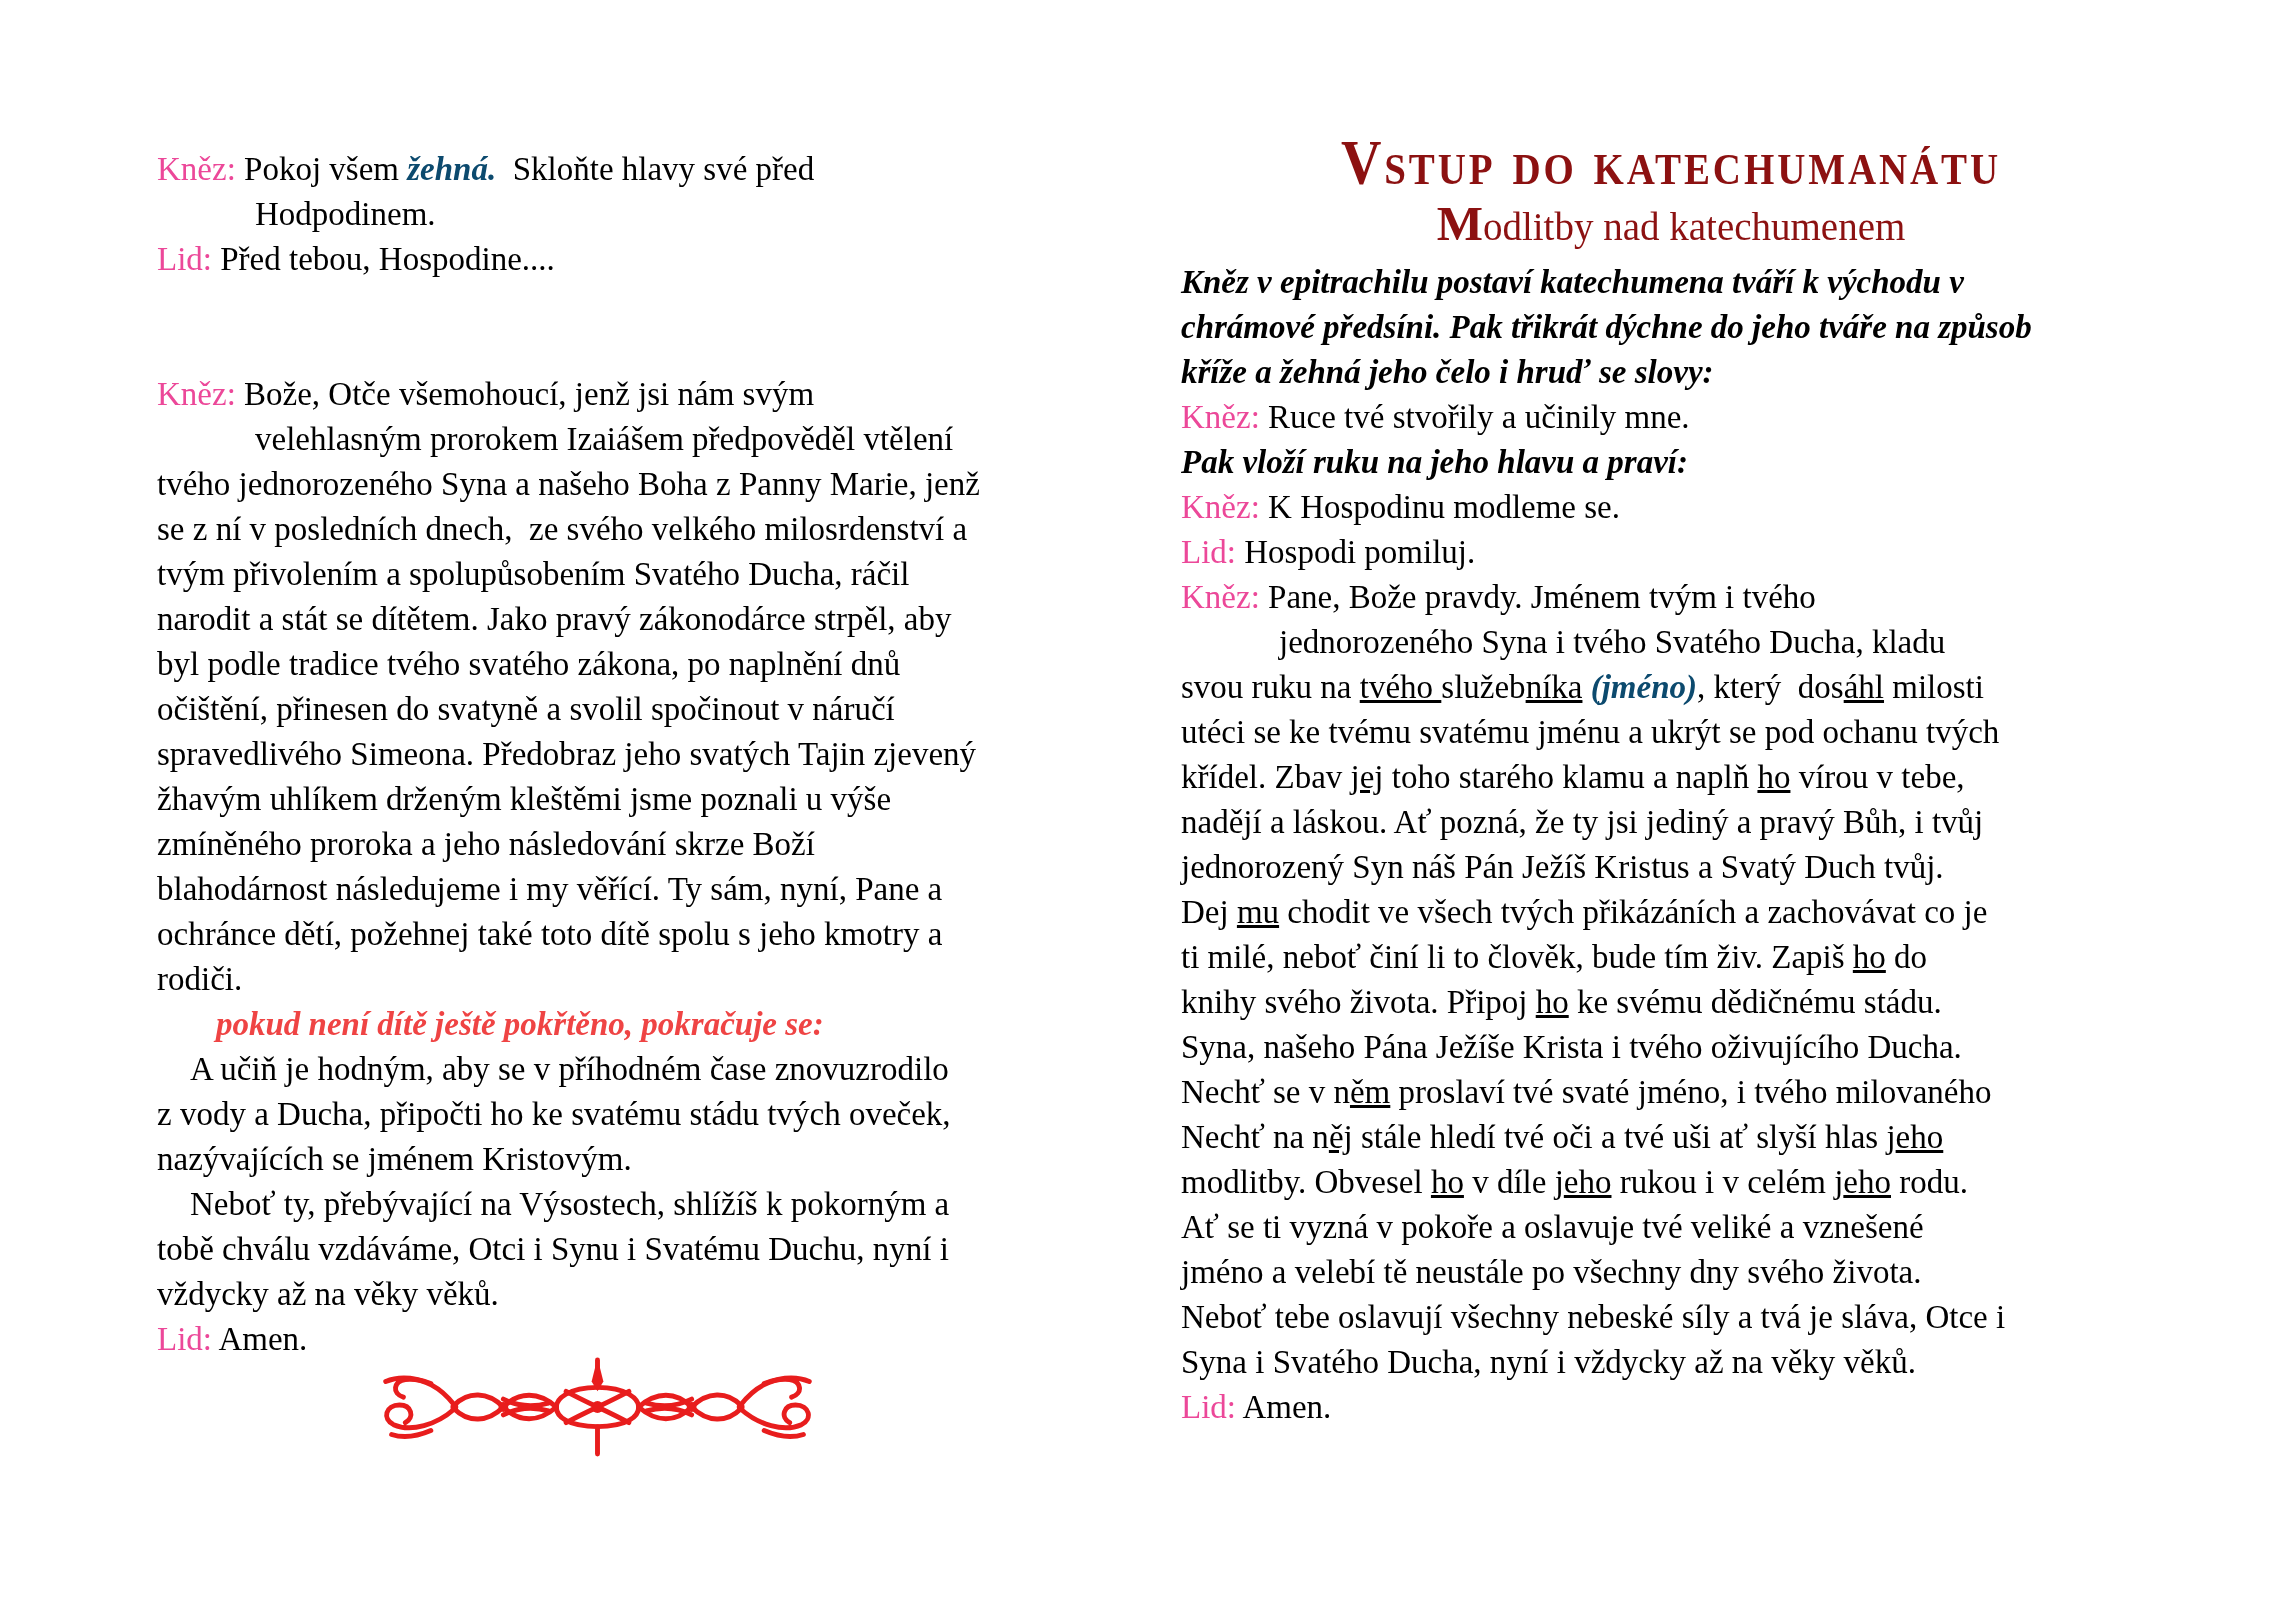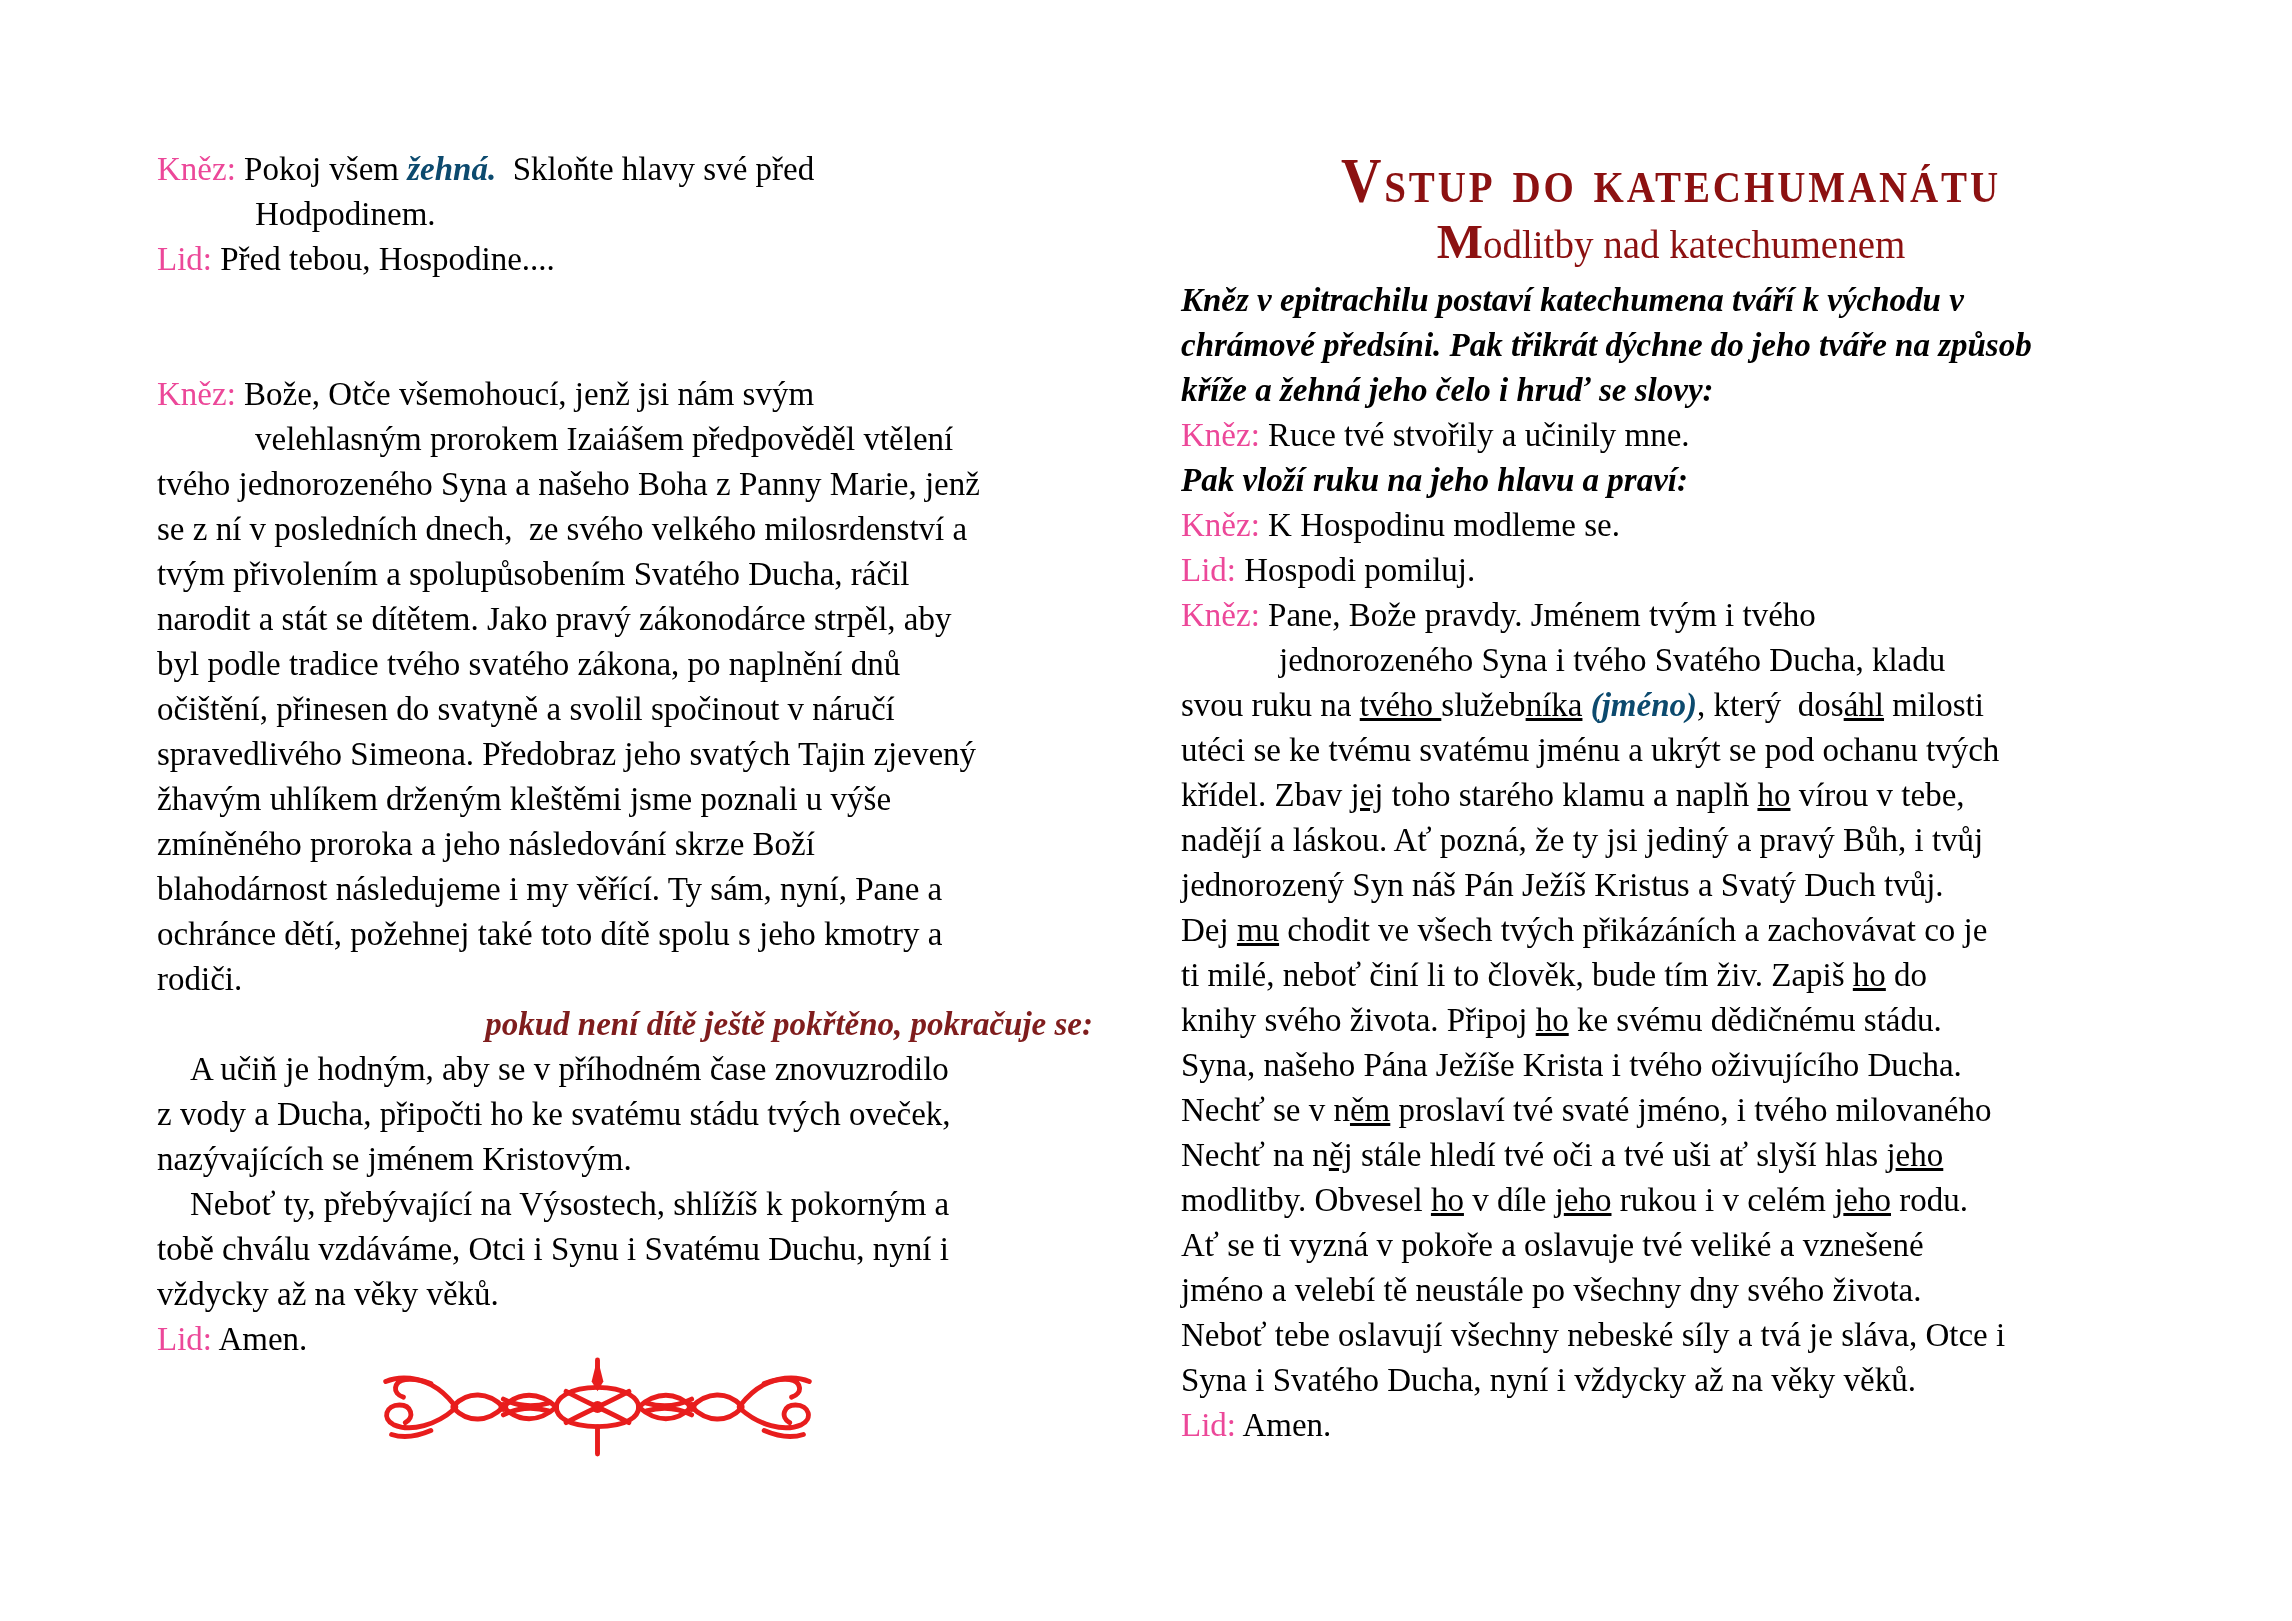--- a/index.html
+++ b/index.html
@@ -19,21 +19,21 @@
   
   .col-left {
     position: absolute;
     left: 157px;
     top: 147px;
     width: 936px;
   }
   .col-right {
     position: absolute;
     left: 1181px;
-    top: 147px;
+    top: 129px;
     width: 980px;
   }
 
   
   .line {
     font-size: 33px;
     line-height: 45px;
     color: #000000;
     text-align: left;
     white-space: pre-wrap;
@@ -56,26 +56,26 @@
   .indent-first {
     padding-left: 33px;
   }
   .blank {
     height: 45px;
   }
   .u { text-decoration: underline; }
 
   
   .center-rubric {
-    text-align: right;
+    text-align: left;
     font-style: italic;
     font-weight: bold;
     font-size: 33px;
     line-height: 45px;
-    color: #7f1d1d;
+    color: #ef4444;
     padding-left: 59px;
   }
 
   
   .title-main {
     text-align: center;
     color: #8c1111;
     font-size: 56px;
     line-height: 61px;
     font-family: "Liberation Serif", serif;

